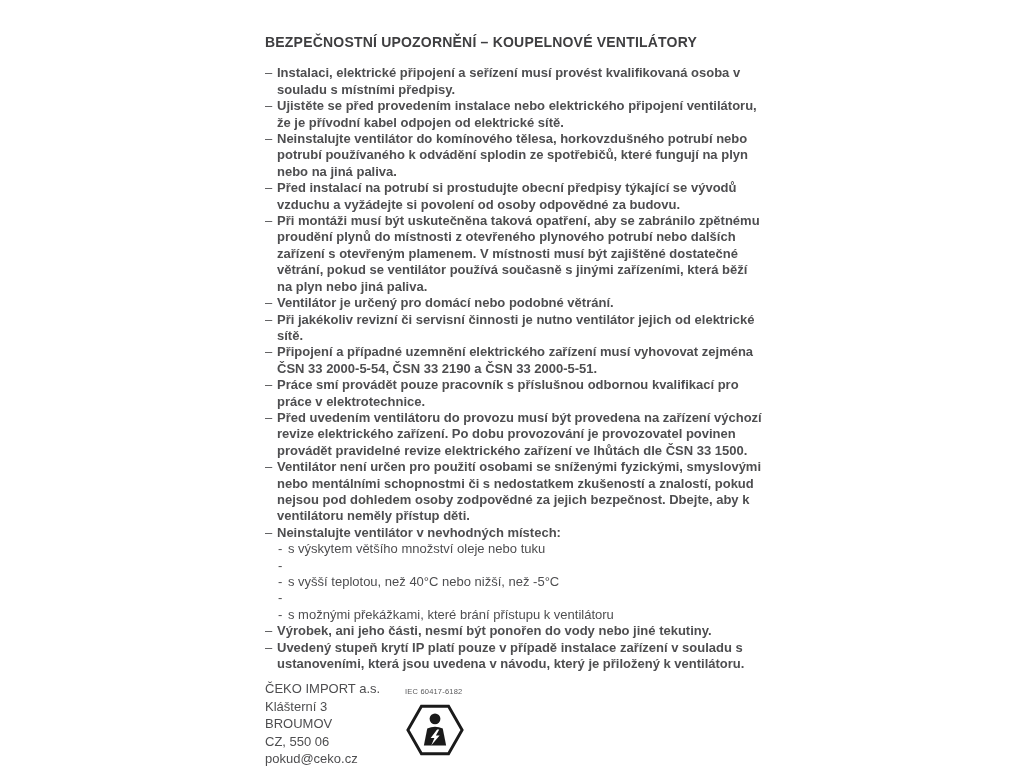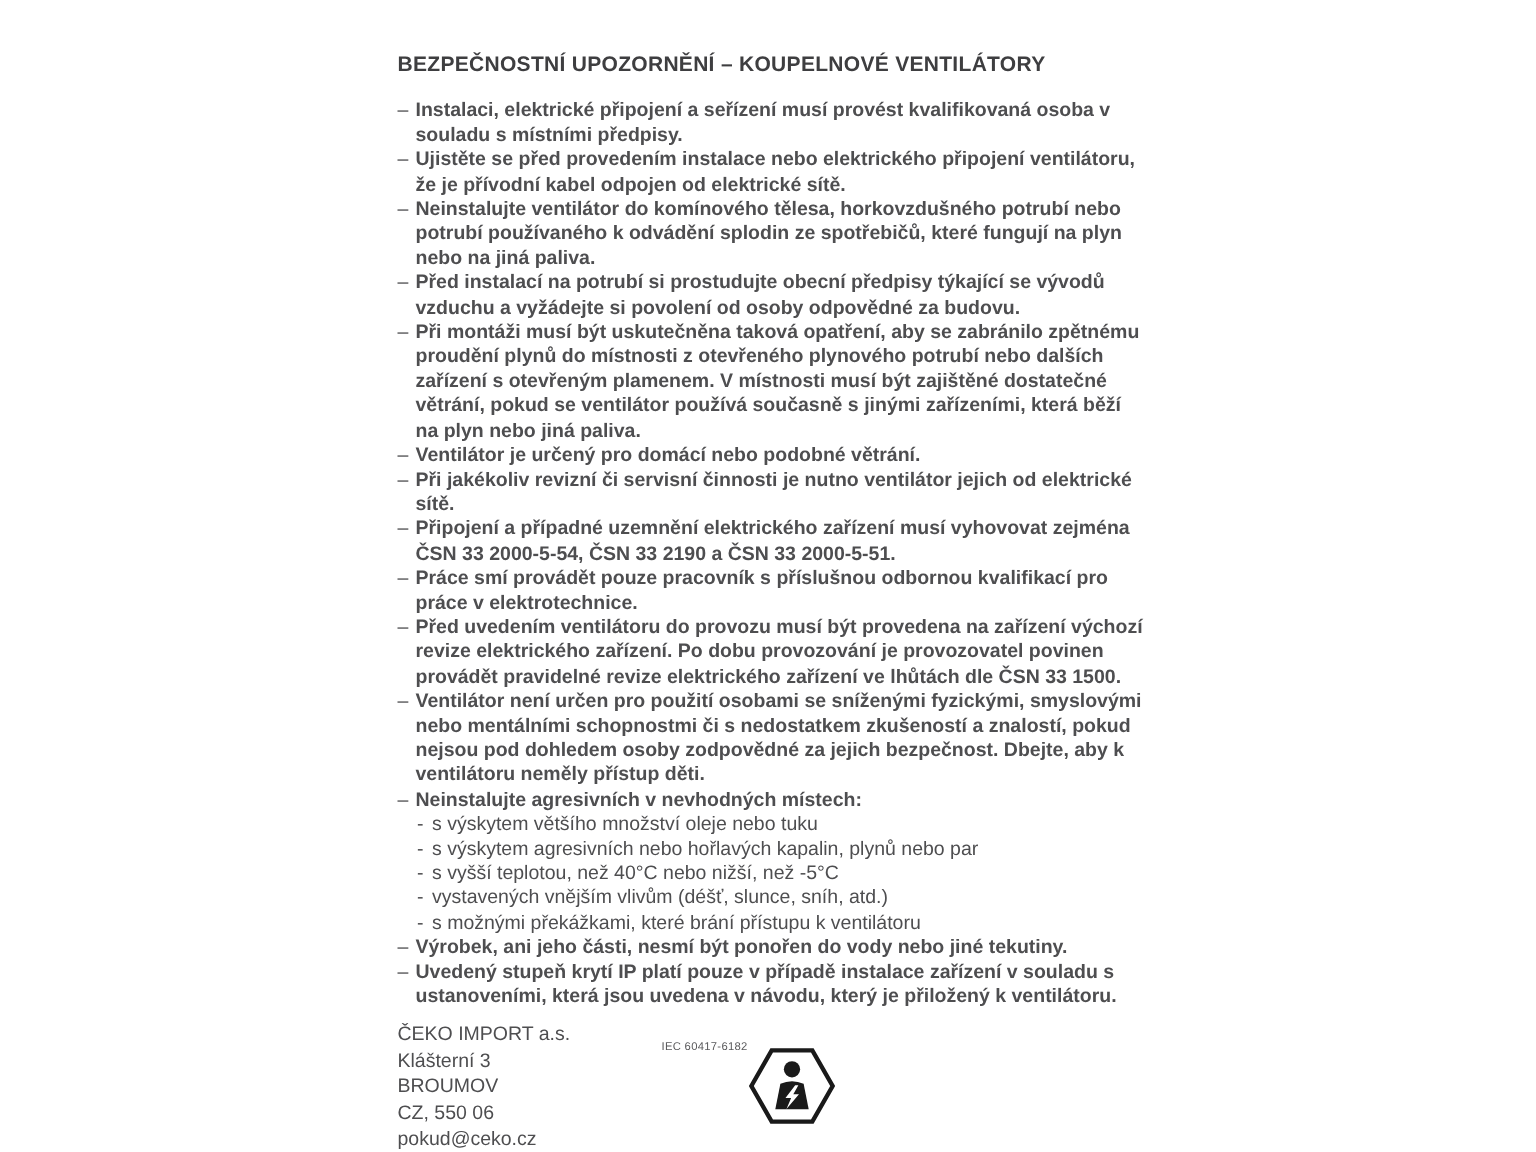--- a/index.html
+++ b/index.html
@@ -43,22 +43,21 @@
     align-items: center;
   }
   .company {
     width: 140px;
     font-size: 13px;
     line-height: 17.5px;
     color: #4e4e50;
   }
   .symbol-block {
     display: flex;
-    flex-direction: row;
-    margin-left: 36px;
+    flex-direction: column;
   }
   .symbol-label {
     font-size: 7.5px;
     color: #5a5a5c;
     margin-bottom: 3px;
     letter-spacing: 0.2px;
   }
   .symbol-icon svg { display: block; }
 </style>
 </head>
@@ -108,37 +107,35 @@
     <div class="bullet">
       <span class="dash">–</span>
       <span class="btext">Před uvedením ventilátoru do provozu musí být provedena na zařízení výchozí revize elektrického zařízení. Po dobu provozování je provozovatel povinen provádět pravidelné revize elektrického zařízení ve lhůtách dle ČSN 33 1500.</span>
     </div>
     <div class="bullet">
       <span class="dash">–</span>
       <span class="btext">Ventilátor není určen pro použití osobami se sníženými fyzickými, smyslovými nebo mentálními schopnostmi či s nedostatkem zkušeností a znalostí, pokud nejsou pod dohledem osoby zodpovědné za jejich bezpečnost. Dbejte, aby k ventilátoru neměly přístup děti.</span>
     </div>
     <div class="bullet">
       <span class="dash">–</span>
-      <span class="btext">Neinstalujte agresivních v nevhodných místech:</span>
+      <span class="btext">Neinstalujte ventilátor v nevhodných místech:</span>
     </div>
     <div class="sub">
       <span class="dash">-</span>
       <span class="btext">s výskytem většího množství oleje nebo tuku</span>
     </div>
     <div class="sub">
       <span class="dash">-</span>
-      <span class="btext">s výskytem agresivních nebo hořlavých kapalin, plynů nebo par</span>
     </div>
     <div class="sub">
       <span class="dash">-</span>
       <span class="btext">s vyšší teplotou, než 40°C nebo nižší, než -5°C</span>
     </div>
     <div class="sub">
       <span class="dash">-</span>
-      <span class="btext">vystavených vnějším vlivům (déšť, slunce, sníh, atd.)</span>
     </div>
     <div class="sub">
       <span class="dash">-</span>
       <span class="btext">s možnými překážkami, které brání přístupu k ventilátoru</span>
     </div>
     <div class="bullet">
       <span class="dash">–</span>
       <span class="btext">Výrobek, ani jeho části, nesmí být ponořen do vody nebo jiné tekutiny.</span>
     </div>
     <div class="bullet">

